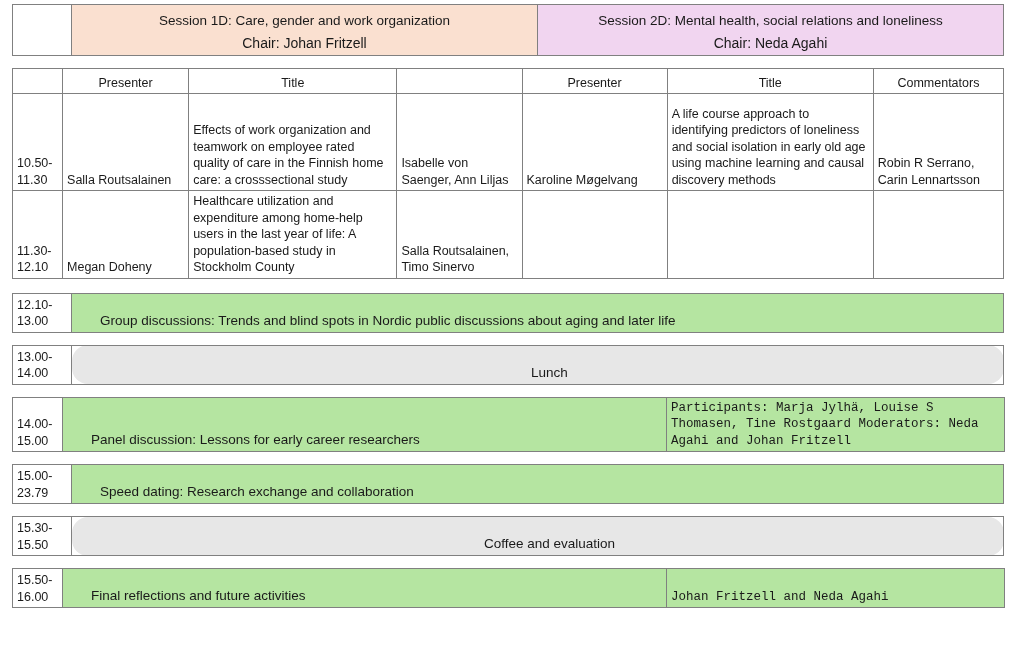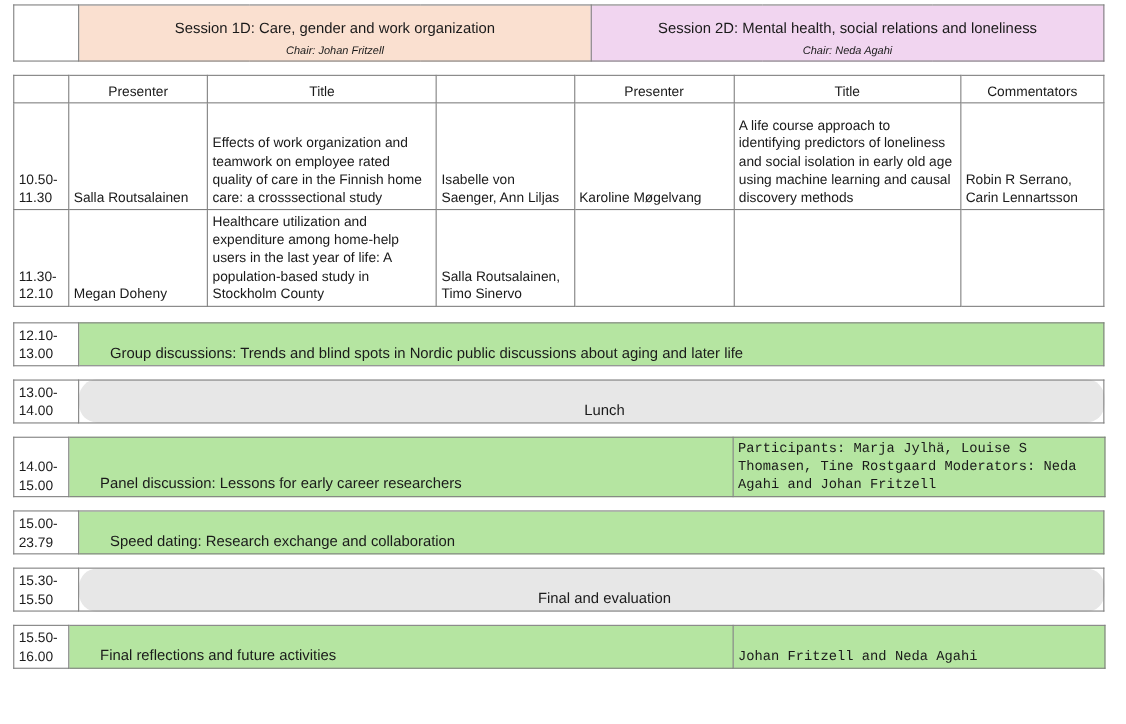--- a/index.html
+++ b/index.html
@@ -44,25 +44,24 @@
   .sess-blank { width: 50px; background: #ffffff; }
   .sess-cell { text-align: center; padding: 4px 6px; }
   .sess-1 { background: #FAE0D0; }
   .sess-2 { background: #F1D5F0; }
   .sess-title {
     font-size: 13.5px;
     line-height: 1.35;
     display: block;
   }
   .sess-chair {
-    font-size: 10px;
+    font-size: 14px;
     line-height: 1.35;
     display: block;
     margin-top: 4px;
-    font-style: italic;
   }
 
   
   .programme { margin-bottom: 14px; }
   .programme td { height: 12px; }
   .col-time   { width: 50px; }
   .col-pres1  { width: 126px; }
   .col-title1 { width: 208px; }
   .col-comm1  { width: 125px; }
   .col-pres2  { width: 145px; }
@@ -217,21 +216,21 @@
   </tbody>
     </table>
 
   <table class="grid block h52">
     <tbody>
         <tr>
       <td class="t">
         <span class="time-line">15.30-</span>
         <span class="time-line">15.50</span>
       </td>
-      <td class="body center grey">Final and evaluation</td>
+      <td class="body center grey">Coffee and evaluation</td>
     </tr>
   </tbody>
     </table>
 
   <table class="grid block h52">
     <colgroup>
         <col style="width:50px">
         <col style="width:604px">
         <col style="width:338px">
       </colgroup>

